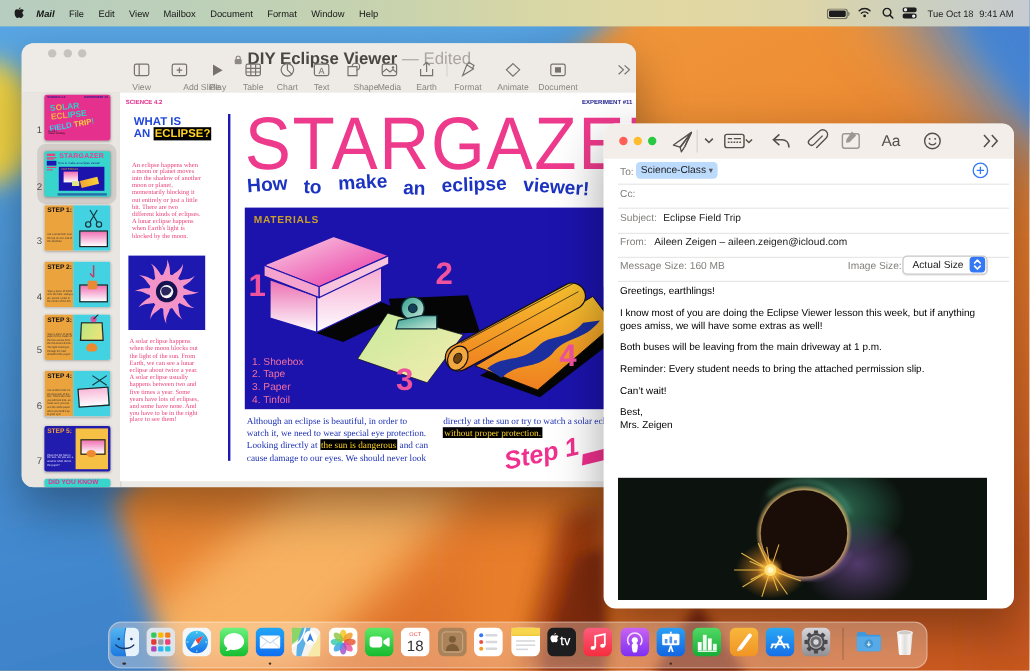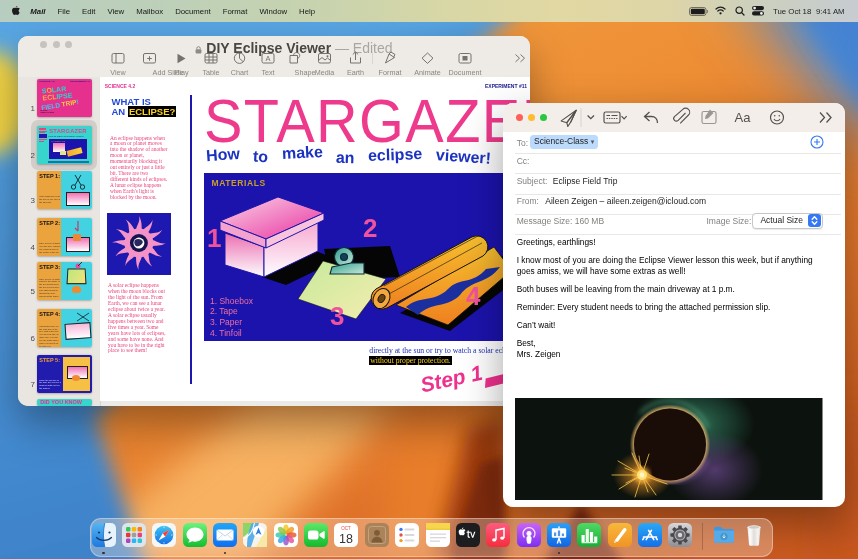--- a/index.html
+++ b/index.html
@@ -335,20 +335,21 @@
           <text x="3" y="74">1</text>
           <text x="159" y="64">2</text>
           <text x="126" y="152">3</text>
           <text x="262" y="132">4</text>
         </g>
       </svg>
       <div class="abs" style="left:8px;top:4.5px;font-size:8.5px;font-weight:bold;color:#c89f2a;letter-spacing:.6px;">MATERIALS</div>
       <div class="abs" style="left:6.5px;top:122.6px;font-size:8.5px;color:#f277a9e;line-height:10.7px;color:#ef6fa0;">1. Shoebox<br>2. Tape<br>3. Paper<br>4. Tinfoil</div>
     </div>
 
+    <div class="abs spar" style="left:105.7px;top:269px;width:152px;">Although an eclipse is beautiful, in order to watch it, we need to wear special eye protection. Looking directly at <span class="chip">the sun is dangerous</span> and can cause damage to our eyes. We should never look</div>
     <div class="abs spar" style="left:269.3px;top:269px;width:163px;">directly at the sun or try to watch a solar eclipse <span class="chip">without proper protection.</span></div>
     <div class="abs" style="left:320px;top:290px;font-size:21px;font-weight:bold;font-style:italic;color:#f0308e;transform:rotate(-12deg);white-space:nowrap;">Step 1</div>
     <div class="abs" style="left:385px;top:299px;width:23px;height:8.5px;background:#f0308e;transform:rotate(-14deg) skewX(-18deg);"></div>
   </div>
 </div>
 
 <div id="mail" class="abs">
 
   <div class="abs" style="left:0;top:0;width:342px;height:29px;background:#f3eee9;border-bottom:1px solid #ddd7d1;">
     <div class="abs" style="left:12.8px;top:10.8px;width:7.4px;height:7.4px;border-radius:50%;background:#ff5f57;"></div>

